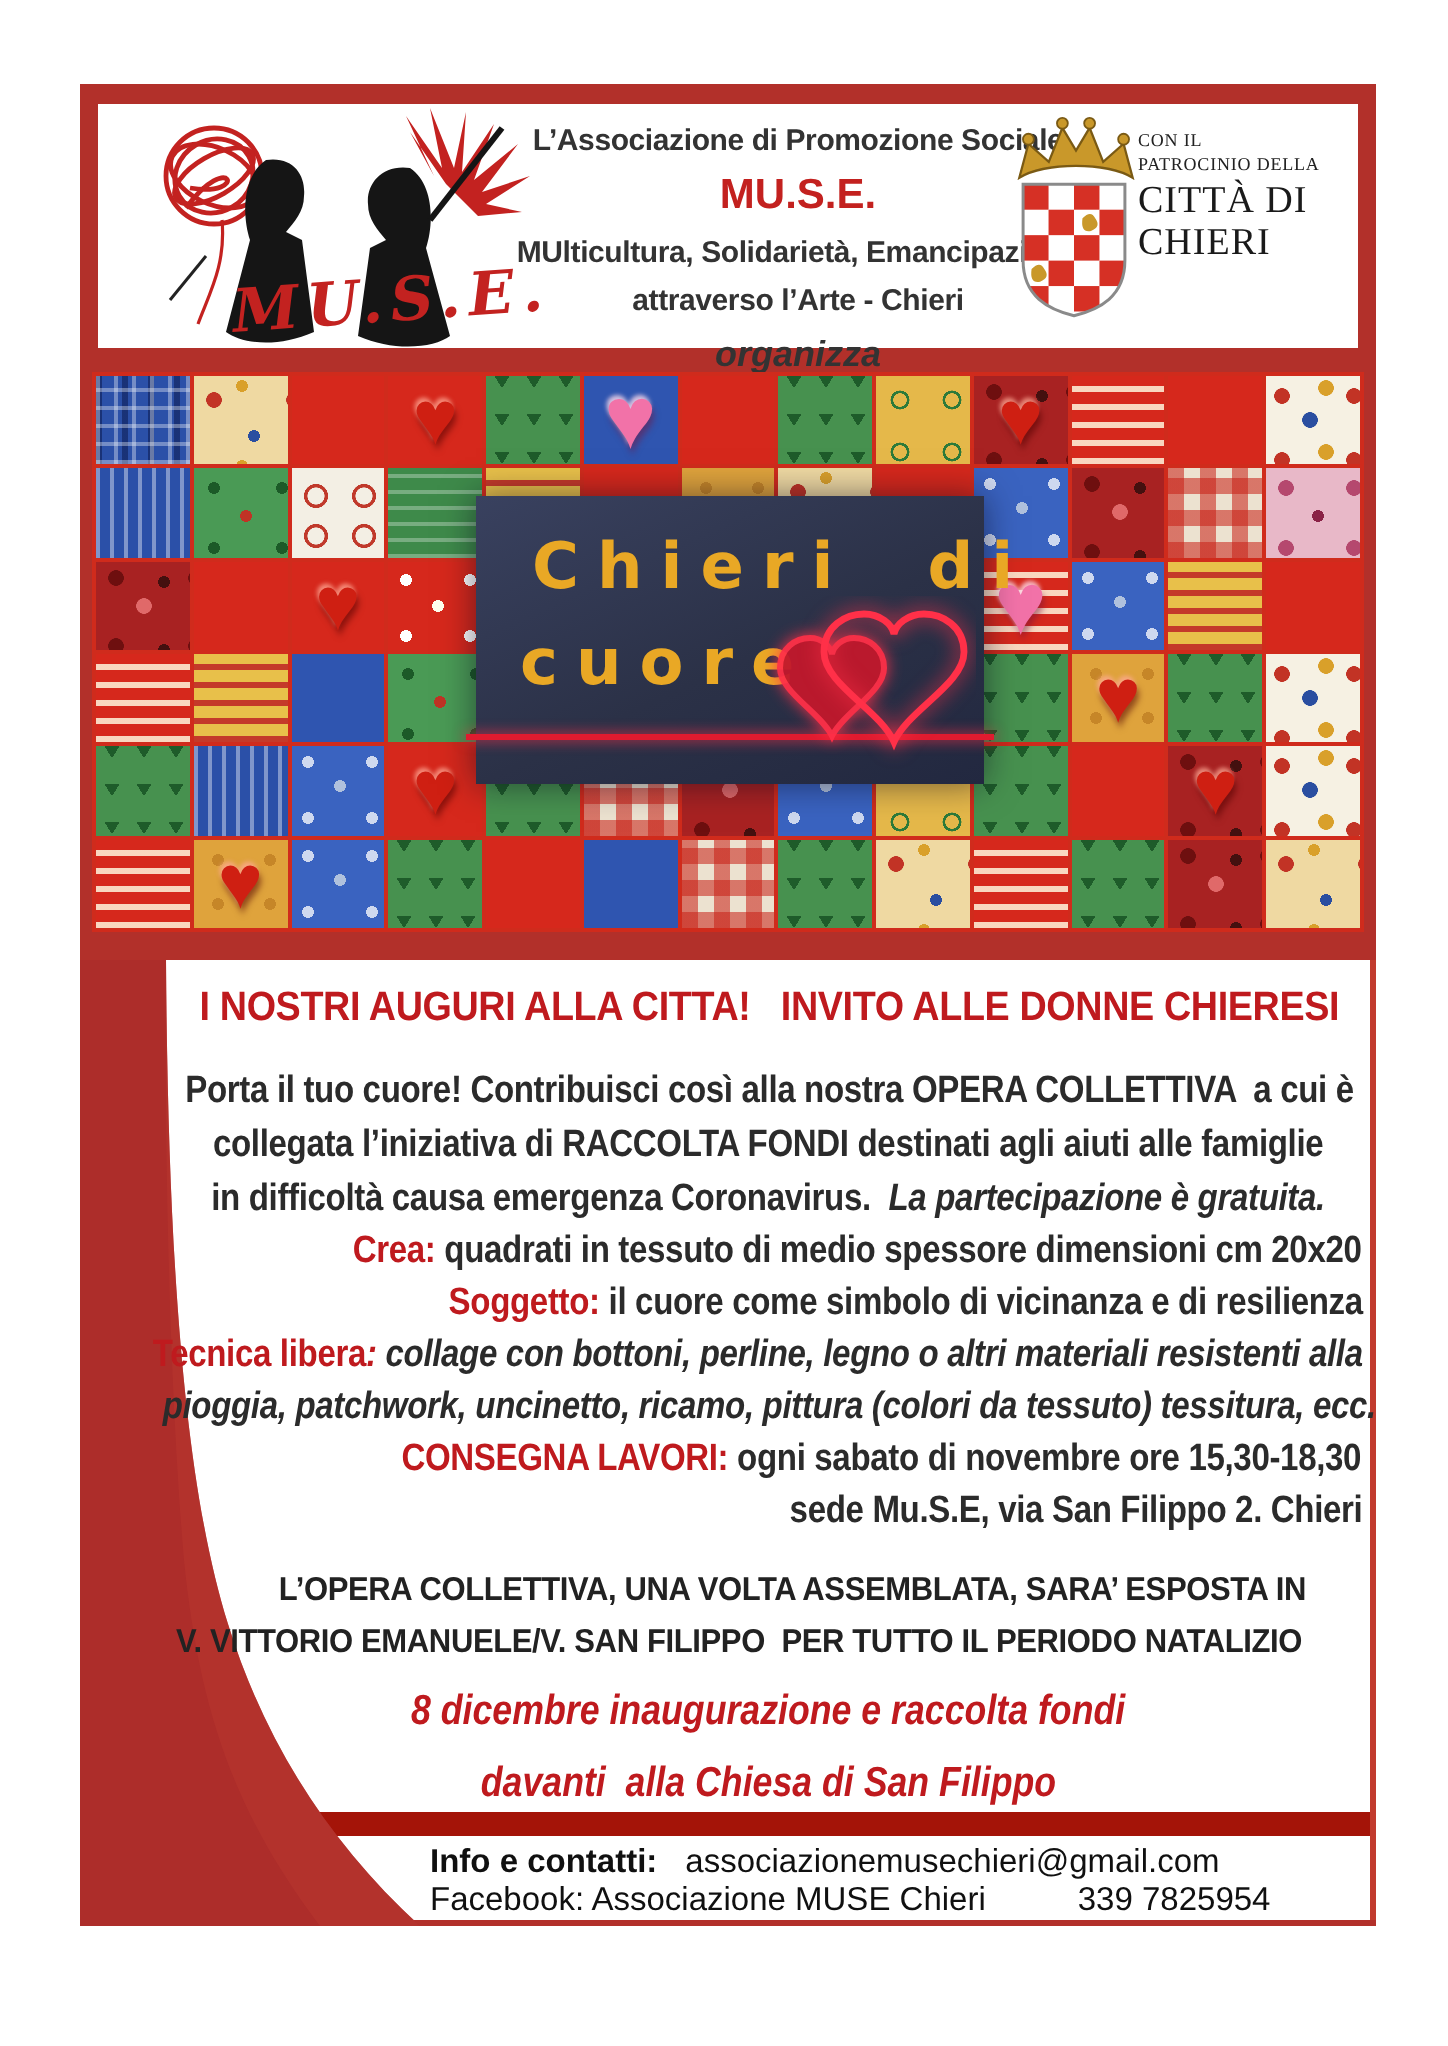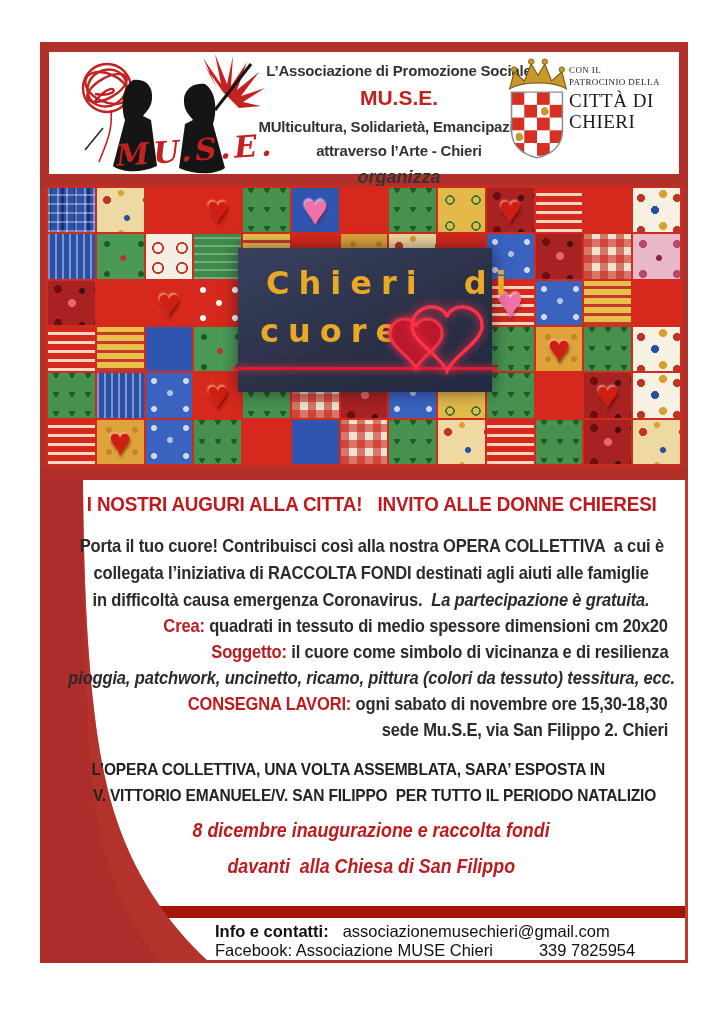--- a/index.html
+++ b/index.html
@@ -66,37 +66,37 @@
       box-shadow:0 0 7px #ff3048;z-index:1;}
   .tp-hearts{position:absolute;right:4px;bottom:2px;z-index:3;}
 
   
   .lower{position:absolute;left:40px;top:480px;width:648px;height:483px;background:#fff;}
   .right-line{position:absolute;top:0;right:0;width:3px;height:100%;background:#c23b2e;}
   .bottom-line{position:absolute;bottom:0;left:0;width:100%;height:3px;background:var(--frame);}
   .footer-band{position:absolute;left:0;top:426px;width:645px;height:12px;background:var(--band);}
   .swoosh{position:absolute;left:0;top:0;z-index:4;}
 
-  .content{position:absolute;left:35px;top:2px;width:593px;z-index:5;}
+  .content{position:absolute;left:48px;top:2px;width:593px;z-index:5;}
   .ln{height:26px;line-height:26px;display:flex;}
   .ln.c{justify-content:center;}
   .ln.r{justify-content:flex-end;}
   .w{white-space:pre;font-weight:bold;font-size:19px;color:var(--text);letter-spacing:-0.2px;transform:scaleX(.87);}
   .ln.c .w{transform-origin:50% 50%;}
   .ln.r .w{transform-origin:100% 50%;}
   .seg-k{}
   .seg-ki{font-style:italic;}
   .seg-r{color:var(--accent);}
   .seg-ri{color:var(--accent);font-style:italic;}
   .heading{height:27px;line-height:27px;margin-top:8px;}
   .heading .w{font-size:20.5px;color:var(--accent);transform:scaleX(.92);}
   .exhibit{margin-top:13px;}
   .exhibit .ln{height:26px;line-height:26px;}
   .exhibit .w{font-size:16.5px;transform:scaleX(.94);color:#222;}
-  .exhibit .ln{justify-content:flex-start;padding-right:12px;}
+  .exhibit .ln{justify-content:flex-end;padding-right:12px;}
   .event{height:30px;line-height:30px;display:flex;justify-content:center;margin-top:7px;}
   .event .w{font-size:21px;font-style:italic;color:var(--accent);transform:scaleX(.85);letter-spacing:0;}
   .event2{margin-top:6px;}
 
   .footer-text{position:absolute;left:175px;top:442px;width:460px;z-index:6;font-size:16.5px;line-height:19px;color:#101010;}
   .footer-text .fl1 b{font-weight:bold;margin-top:28px;}
   .footer-text .email{margin-left:14px;}
   .footer-text .phone{margin-left:46px;}
 </style>
 </head>
@@ -319,20 +319,23 @@
           </div>
           <div class="ln c" style="height: 27px; line-height: 27px;">
             <span class="w"><span class="seg-k">in difficoltà causa emergenza Coronavirus.  </span><span class="seg-ki">La partecipazione è gratuita.</span></span>
           </div>
           <div class="ln r">
             <span class="w"><span class="seg-r">Crea:</span><span class="seg-k"> quadrati in tessuto di medio spessore dimensioni cm 20x20</span></span>
           </div>
           <div class="ln r">
             <span class="w"><span class="seg-r">Soggetto:</span><span class="seg-k"> il cuore come simbolo di vicinanza e di resilienza</span></span>
           </div>
+          <div class="ln r">
+            <span class="w"><span class="seg-r">Tecnica libera</span><span class="seg-ri">: </span><span class="seg-ki">collage con bottoni, perline, legno o altri materiali resistenti alla</span></span>
+          </div>
           <div class="ln c">
             <span class="w"><span class="seg-ki">pioggia, patchwork, uncinetto, ricamo, pittura (colori da tessuto) tessitura, ecc.</span></span>
           </div>
           <div class="ln r">
             <span class="w"><span class="seg-r">CONSEGNA LAVORI:</span><span class="seg-k"> ogni sabato di novembre ore 15,30-18,30</span></span>
           </div>
           <div class="ln r">
             <span class="w"><span class="seg-k">sede Mu.S.E, via San Filippo 2. Chieri</span></span>
           </div>
         </div>

